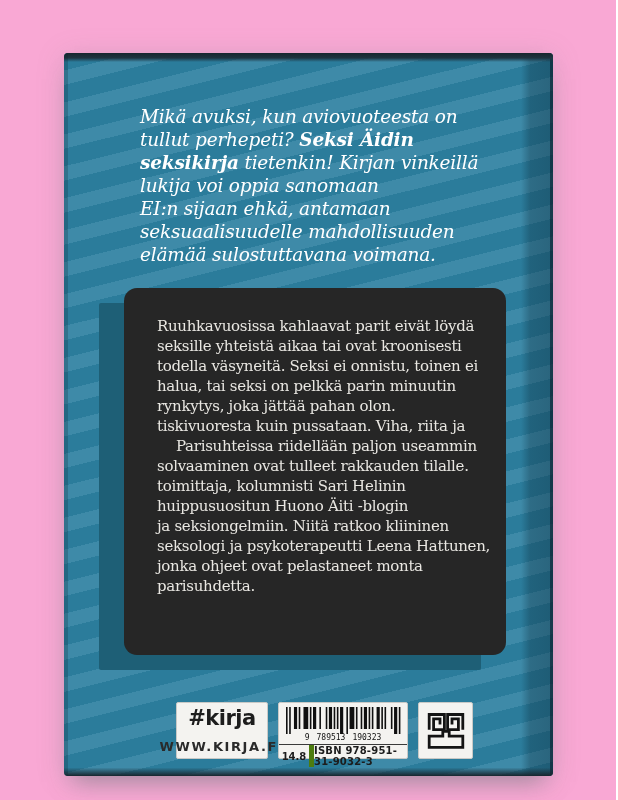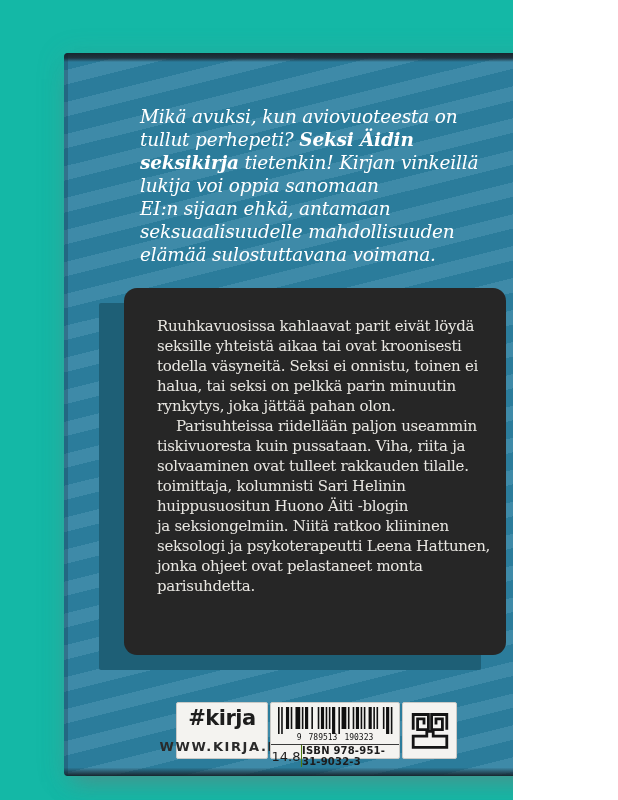--- a/index.html
+++ b/index.html
@@ -1,17 +1,17 @@
 <!DOCTYPE html>
 <html><head>
 <meta charset="utf-8">
 <style>
   html,body{margin:0;padding:0;background:#ffffff;}
   #stage{
-    position:relative;width:513px;height:800px;background:#14b8a6;
+    position:relative;width:616px;height:800px;background:#f9a8d4;
     font-family:"DejaVu Sans",sans-serif;overflow:hidden;
   }
   
   #book{
     position:absolute;left:64px;top:53px;width:489px;height:723px;
     border-radius:4px;overflow:hidden;
     background:repeating-linear-gradient(166deg,#2b7c9b 0 17px,#3e8aa8 17px 31px);
     box-shadow:0 16px 22px -10px rgba(105,115,120,.5),0 3px 28px rgba(125,135,140,.22);
   }
   .edge-top{position:absolute;left:0;top:0;width:100%;height:9px;
@@ -40,34 +40,34 @@
     position:absolute;left:60px;top:235px;width:382px;height:367px;
     background:#262626;border-radius:13px;box-sizing:border-box;
     padding:28px 20px 0 33px;
     font-family:"DejaVu Serif",serif;font-size:15px;line-height:20px;
     letter-spacing:-0.3px;color:#e9e7e2;
   }
   #blurb-box .bline{white-space:nowrap;}
   #blurb-box .bline.ind{padding-left:19px;}
   #blurb-box i{font-style:italic;}
   
-  #label{position:absolute;left:112px;top:649px;display:flex;gap:2px;align-items:flex-end;}
+  #label{position:absolute;left:112px;top:649px;display:flex;gap:10px;align-items:flex-end;}
   .lbox{background:#f4f3f0;border:1px solid #c9c9c6;border-radius:2px;box-sizing:border-box;}
   
   #kirja-box{width:92px;height:57px;display:flex;flex-direction:column;align-items:center;justify-content:center;}
   #kirja-logo{font-size:21px;font-weight:700;color:#1d1d1d;letter-spacing:-0.5px;line-height:22px;}
   #kirja-url{font-size:13px;font-weight:700;color:#2a2a2a;letter-spacing:1.6px;margin-top:10px;}
   
   #barcode-box{width:130px;height:57px;display:flex;flex-direction:column;}
   #barcode-bars{height:27px;margin:4px 7px 0 7px;}
   #barcode-digits{display:flex;justify-content:center;gap:7px;
     font-family:"DejaVu Sans Mono",monospace;font-size:8px;color:#111;line-height:8px;margin-top:0px;}
   #price-row{margin-top:2px;flex:1;display:flex;border-top:1px solid #3a3a3a;}
   #price-cell{width:30px;display:flex;align-items:center;justify-content:center;
-    border-right:1px solid #4d7c0f;font-size:13px;font-weight:400;color:#1c1c1c;}
+    border-right:5px solid #4d7c0f;font-size:10px;font-weight:700;color:#1c1c1c;}
   #isbn-cell{flex:1;display:flex;align-items:center;justify-content:center;
     font-size:10px;font-weight:700;color:#1c1c1c;letter-spacing:0.2px;}
   
   #tammi-box{width:55px;height:57px;display:flex;align-items:center;justify-content:center;}
 </style>
 </head>
 <body>
 
 <div id="stage">
   <div id="book">
@@ -83,22 +83,22 @@
       </div>
 
     <div id="box-shadow"></div>
 
     <div id="blurb-box">
         <div class="bline">Ruuhkavuosissa kahlaavat parit eivät löydä</div>
         <div class="bline">seksille yhteistä aikaa tai ovat kroonisesti</div>
         <div class="bline">todella väsyneitä. Seksi ei onnistu, toinen ei</div>
         <div class="bline">halua, tai seksi on pelkkä parin minuutin</div>
         <div class="bline">rynkytys, joka jättää pahan olon.</div>
+        <div class="bline">tiskivuoresta kuin pussataan. Viha, riita ja</div>
         <div class="bline ind">Parisuhteissa riidellään paljon useammin</div>
-        <div class="bline">tiskivuoresta kuin pussataan. Viha, riita ja</div>
         <div class="bline">solvaaminen ovat tulleet rakkauden tilalle.</div>
         <div class="bline">toimittaja, kolumnisti Sari Helinin</div>
         <div class="bline">huippusuositun Huono Äiti -blogin</div>
         <div class="bline">ja seksiongelmiin. Niitä ratkoo kliininen</div>
         <div class="bline">seksologi ja psykoterapeutti Leena Hattunen,</div>
         <div class="bline">jonka ohjeet ovat pelastaneet monta</div>
         <div class="bline">parisuhdetta.</div>
       </div>
 
     <div id="label">

